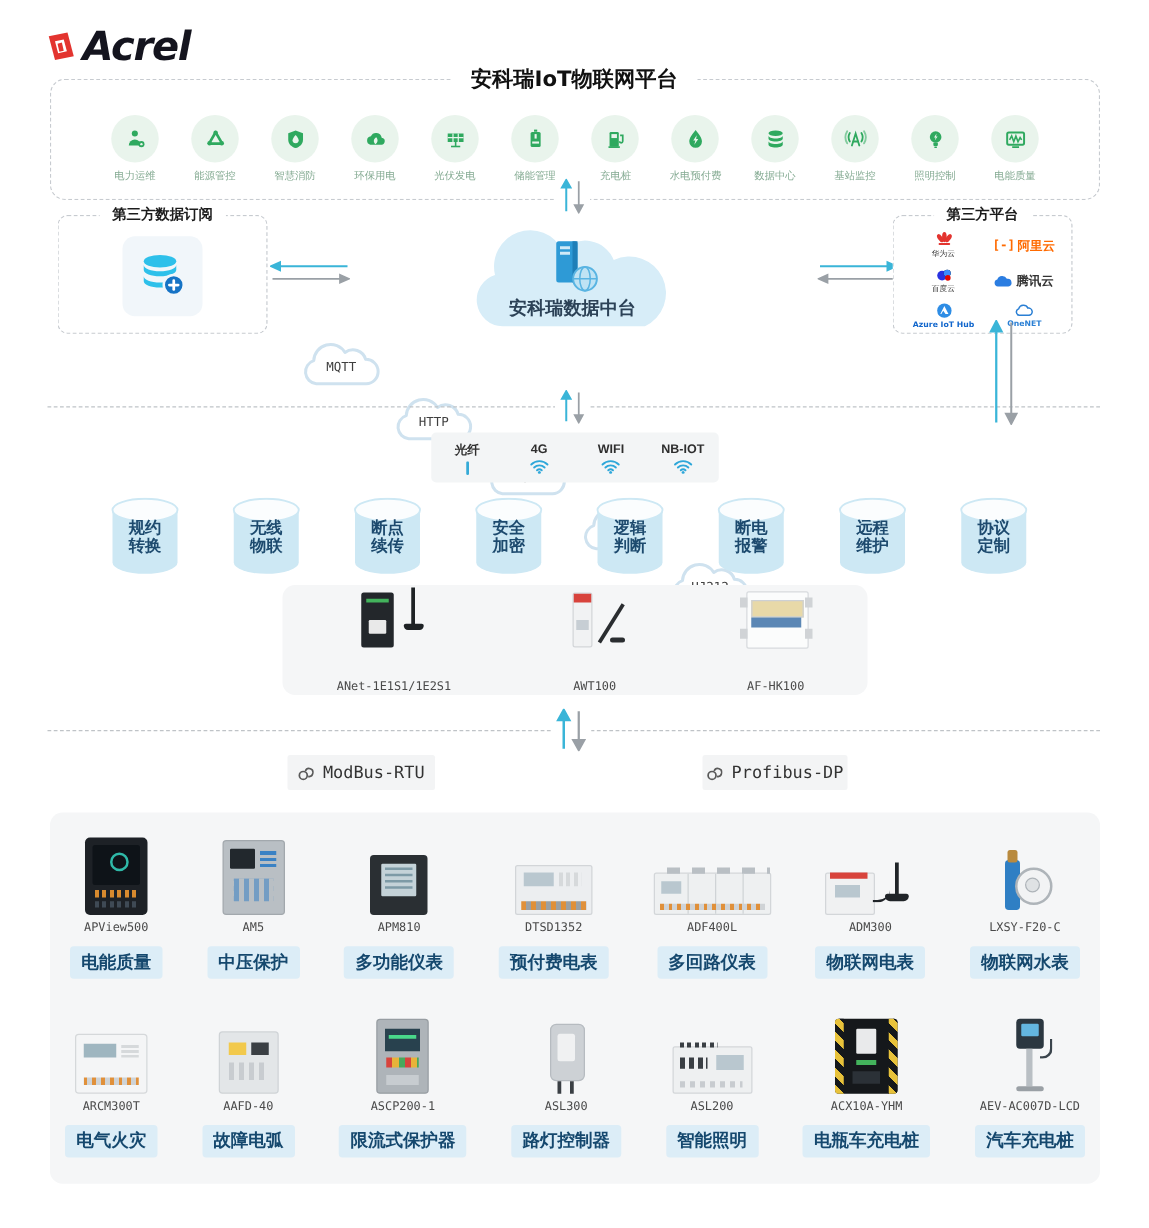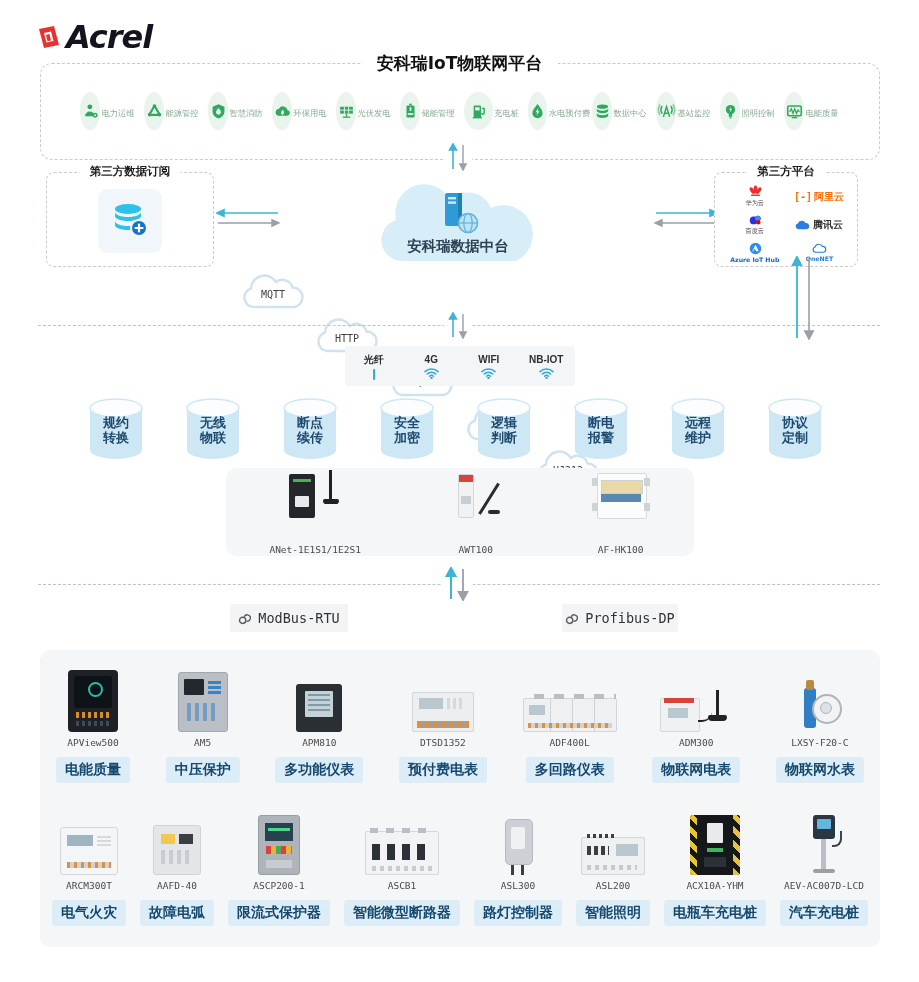--- a/index.html
+++ b/index.html
@@ -5,21 +5,21 @@
   html,body{margin:0;padding:0;background:#fff;}
   #stage{position:relative;width:919px;height:982px;background:#fff;overflow:hidden;
          font-family:"DejaVu Sans",sans-serif;color:#222;}
   .abs{position:absolute;}
   .dashed-box{border:1px dashed #c7cbd0;border-radius:12px;background:#fff;}
   .box-title{position:absolute;top:-9px;left:50%;transform:translateX(-50%);
              background:#fff;padding:0 10px;font-weight:bold;white-space:nowrap;color:#1c1c1c;}
   .flex{display:flex;}
   
   .apps-row{display:flex;justify-content:space-between;align-items:flex-start;}
-  .app{width:56px;display:flex;flex-direction:row;align-items:center;}
+  .app{width:56px;display:flex;flex-direction:column;align-items:center;}
   .app .bubble{width:38px;height:38px;border-radius:50%;background:#e9f4ec;
                display:flex;align-items:center;justify-content:center;}
   .app .lbl{margin-top:4px;font-size:9px;color:#85ab93;white-space:nowrap;transform:scale(.92);}
   
   .cyl{width:56px;height:64px;position:relative;}
   .cyl .txt{position:absolute;left:0;right:0;top:17px;text-align:center;
             font-size:13px;line-height:15px;font-weight:bold;color:#1d4a6e;}
   
   .pcloud{width:68px;height:44px;position:relative;}
   .pcloud .t{position:absolute;left:0;right:0;top:16px;text-align:center;font-size:10px;
@@ -694,31 +694,20 @@
             <div style="position:absolute;left:9px;top:12px;width:22px;height:3px;background:#49d88a;"></div>
             <div style="position:absolute;left:7px;top:30px;width:26px;height:8px;background:repeating-linear-gradient(90deg,#d8433c 0 5px,#e8b33a 5px 10px,#49a85c 10px 15px);"></div>
             <div style="position:absolute;left:7px;top:44px;width:26px;height:8px;background:#c7ccd0;"></div>
           </div>
         </div>
         <span class="model">ASCP200-1</span>
         <span class="chip">限流式保护器</span>
       </div>
       <div class="prod">
         <div class="art" style="height:60px;">
-          <div style="position:relative;width:72px;height:42px;background:#f2f3f4;border:1px solid #d5d8da;border-radius:2px;">
-            <div style="position:absolute;left:4px;top:-4px;width:64px;height:5px;background:repeating-linear-gradient(90deg,#b9bfc4 0 8px,transparent 8px 16px);"></div>
-            <div style="position:absolute;left:6px;top:12px;width:60px;height:16px;background:repeating-linear-gradient(90deg,#2b3137 0 8px,#f2f3f4 8px 15px);"></div>
-            <div style="position:absolute;left:6px;bottom:3px;width:60px;height:5px;background:repeating-linear-gradient(90deg,#c8ccd0 0 4px,#f2f3f4 4px 8px);"></div>
-          </div>
-        </div>
-        <span class="model">ASCB1</span>
-        <span class="chip">智能微型断路器</span>
-      </div>
-      <div class="prod">
-        <div class="art" style="height:60px;">
           <div style="position:relative;width:30px;height:58px;">
             <div style="position:absolute;left:2px;top:2px;width:26px;height:44px;background:#cdd1d5;border-radius:5px;border:1px solid #b6bbc0;"></div>
             <div style="position:absolute;left:8px;top:10px;width:14px;height:22px;background:#f0f1f2;border-radius:2px;"></div>
             <div style="position:absolute;left:8px;top:48px;width:3px;height:10px;background:#3a3f44;"></div>
             <div style="position:absolute;left:18px;top:48px;width:3px;height:10px;background:#3a3f44;"></div>
           </div>
         </div>
         <span class="model">ASL300</span>
         <span class="chip">路灯控制器</span>
       </div>

